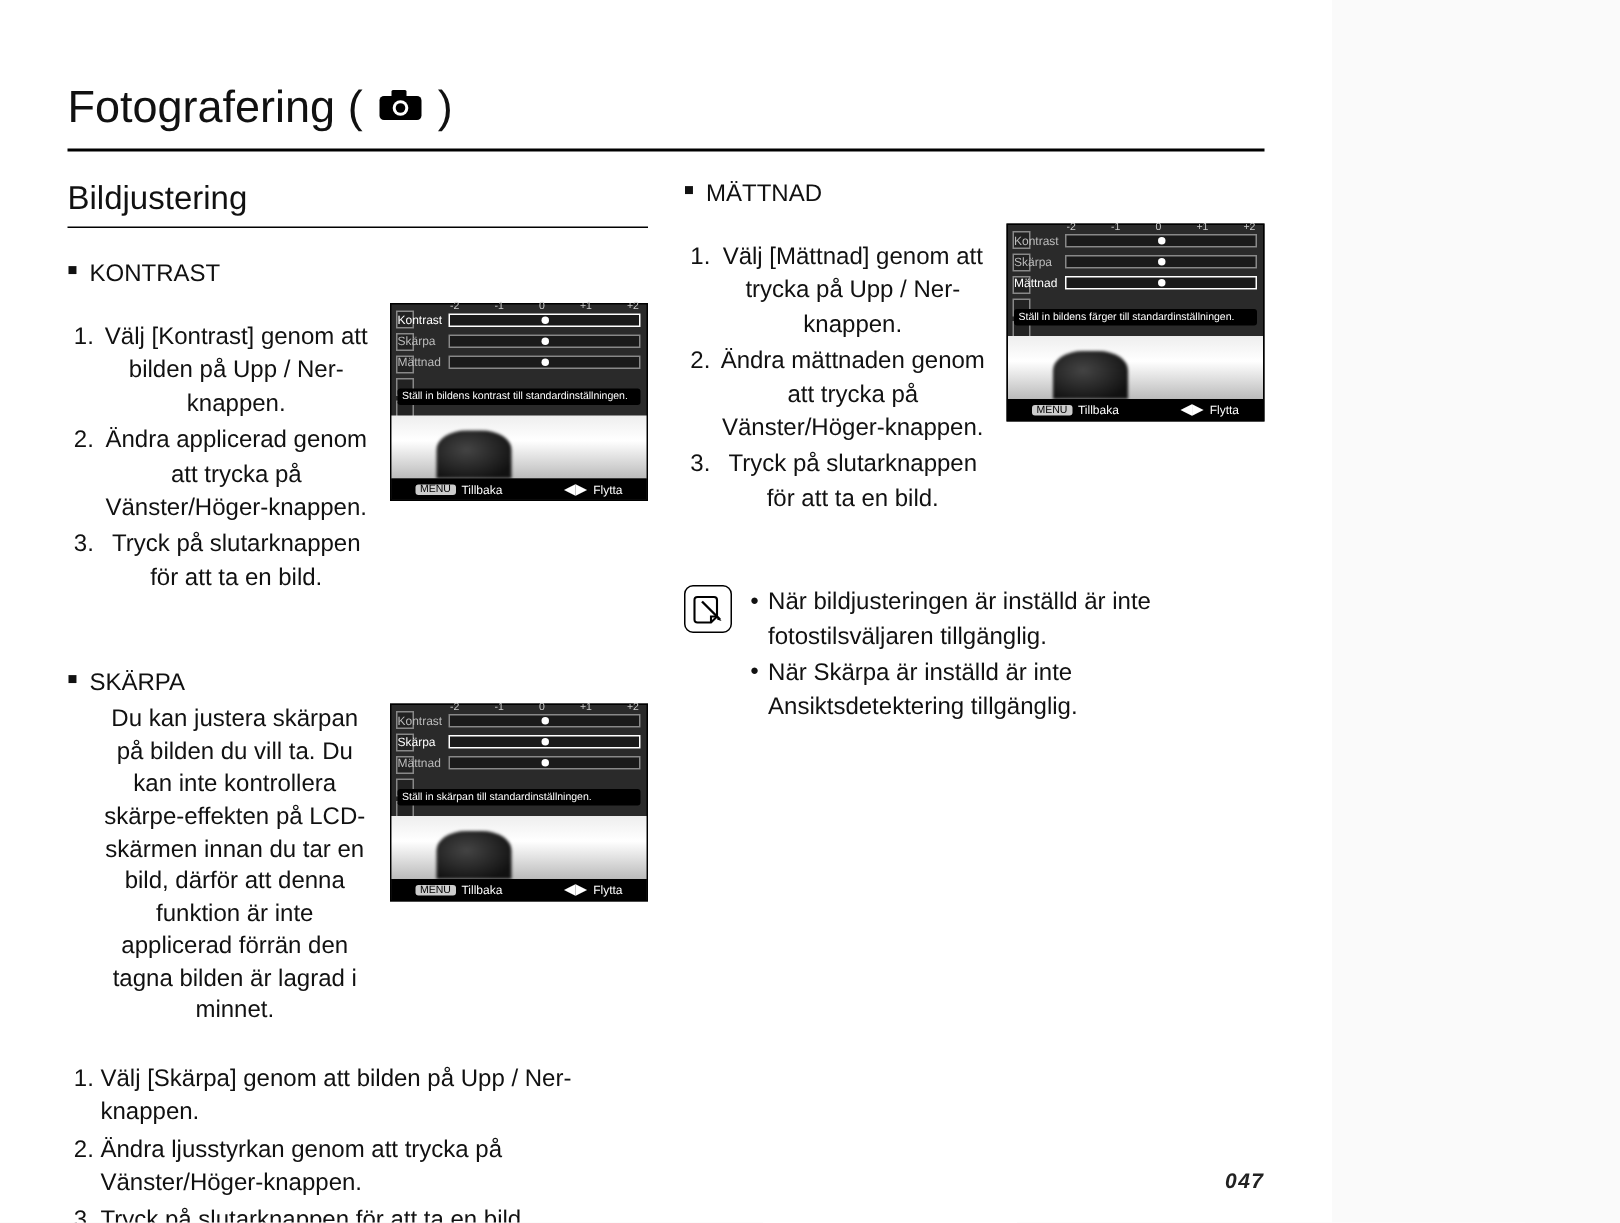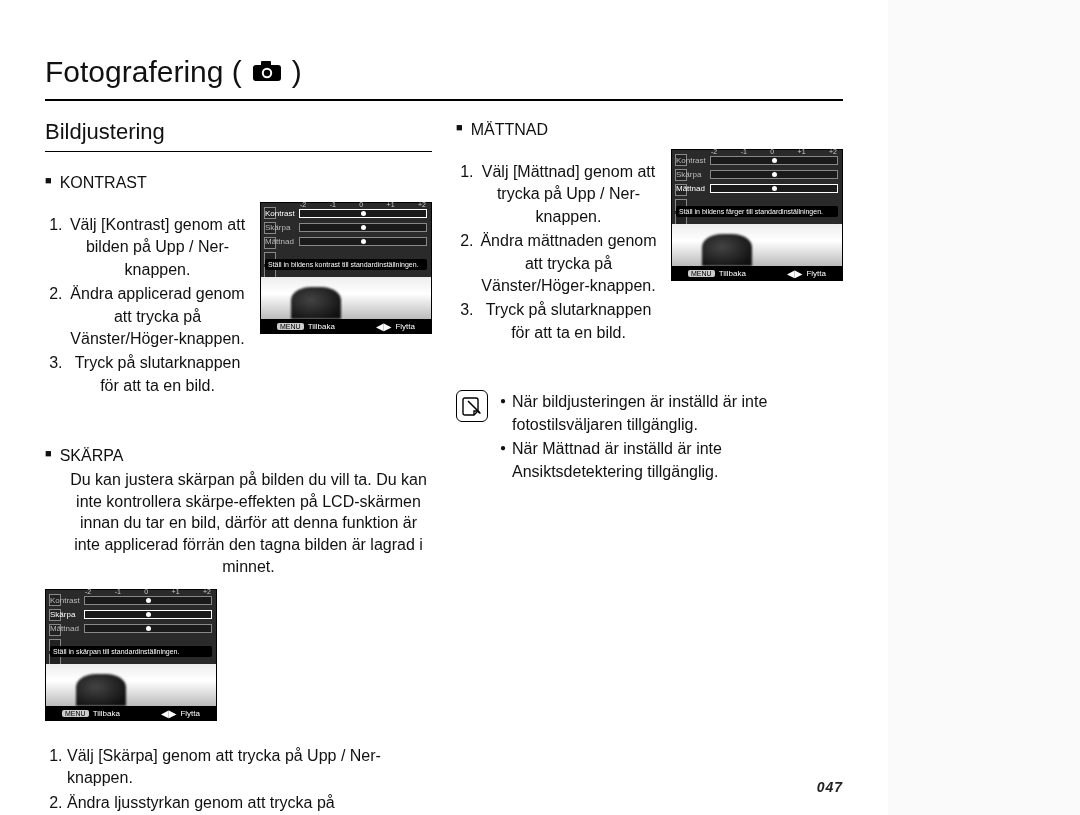--- a/index.html
+++ b/index.html
@@ -186,21 +186,21 @@
                 <span class="arrows">◀▶</span>
                 <span>Flytta</span>
               </div>
             </div>
         </div>
 
         <div class="bullet-row" style="margin-top:48px;">
           <span class="blk">■</span>
           <span class="sect-title">SKÄRPA</span>
         </div>
-        <div class="row" style="margin-top:2px;flex-direction:column;">
+        <div class="row" style="margin-top:2px;">
           <div class="txt">
             <div class="body-text indent">Du kan justera skärpan på bilden du vill ta. Du kan inte kontrollera skärpe-effekten på LCD-skärmen innan du tar en bild, därför att denna funktion är inte applicerad förrän den tagna bilden är lagrad i minnet.</div>
           </div>
           <div class="thumb">
               <div class="icons">
                 <span></span>
                 <span></span>
                 <span></span>
                 <span></span>
                 <span></span>
@@ -238,21 +238,21 @@
                 <span class="tag">MENU</span>
                 <span>Tillbaka</span>
                 <span class="sp"></span>
                 <span class="arrows">◀▶</span>
                 <span>Flytta</span>
               </div>
             </div>
         </div>
 
         <ol class="ol" style="margin-top:24px;">
-          <li>Välj [Skärpa] genom att trycka på Upp / Ner-knappen.</li>
+          <li>Välj [Skärpa] genom att bilden på Upp / Ner-knappen.</li>
           <li>Ändra ljusstyrkan genom att trycka på Vänster/Höger-knappen.</li>
           <li>Tryck på slutarknappen för att ta en bild.</li>
         </ol>
       </div>
 
       <div class="col">
         <div class="bullet-row" style="margin-top:2px;">
           <span class="blk">■</span>
           <span class="sect-title">MÄTTNAD</span>
         </div>
@@ -321,21 +321,21 @@
               <path d="M17 15 L19 18 L16 17 Z" fill="#000"></path>
             </svg>
           </div>
           <div class="note-items">
             <div class="bi">
                 <span class="dot">●</span>
                 <span>När bildjusteringen är inställd är inte fotostilsväljaren tillgänglig.</span>
               </div>
             <div class="bi">
                 <span class="dot">●</span>
-                <span>När Mättnad är inställd är inte Ansiktsdetektering tillgänglig.</span>
+                <span>När Skärpa är inställd är inte Ansiktsdetektering tillgänglig.</span>
               </div>
           </div>
         </div>
       </div>
     </div>
   </div>
 
   <div class="pagenum">047</div>
 </div>
 

